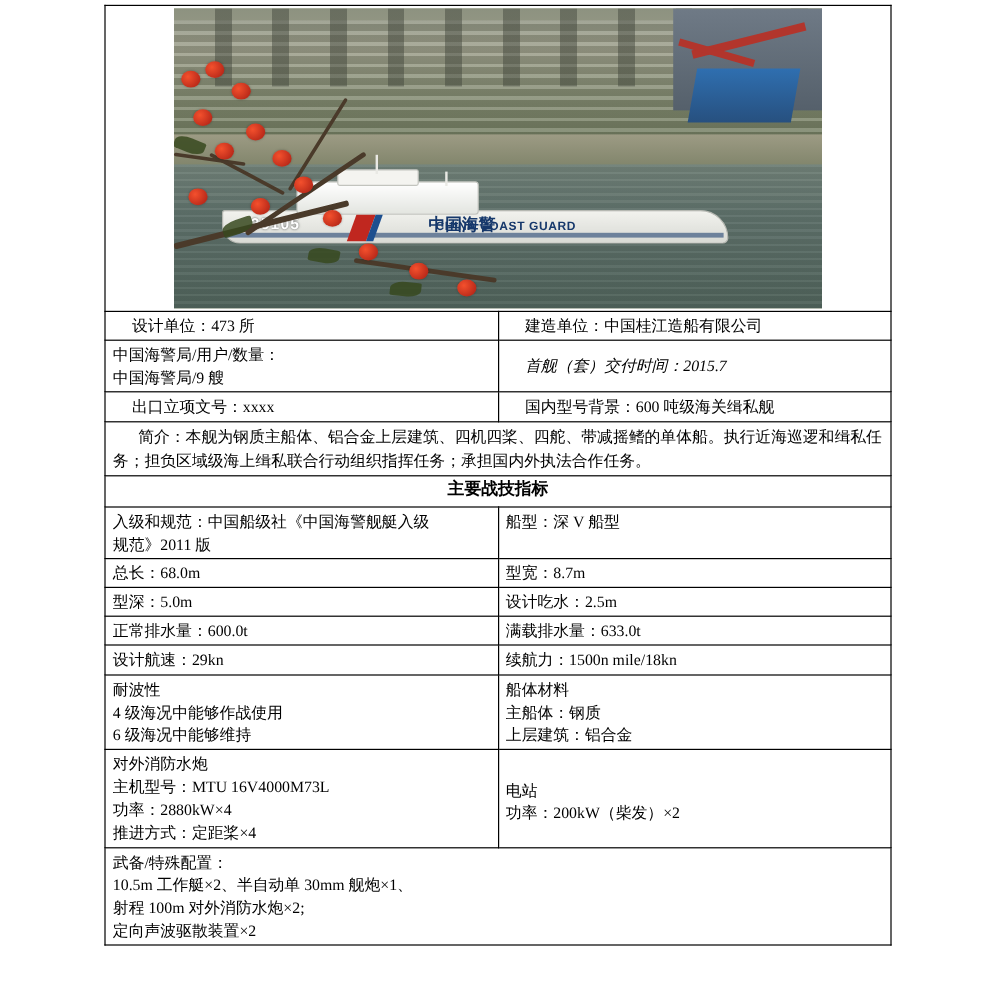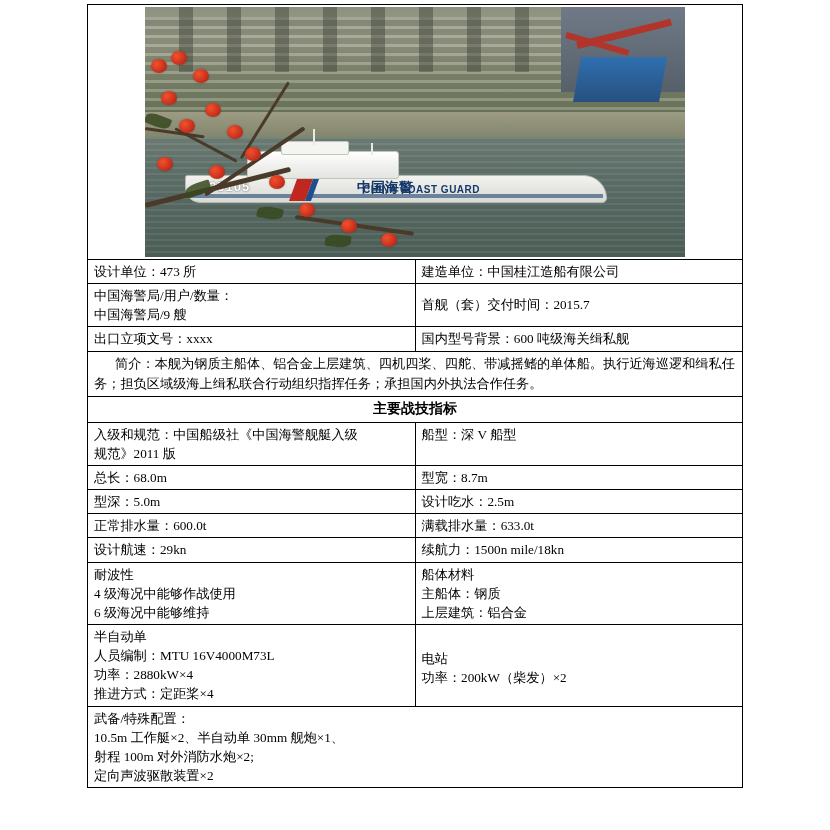--- a/index.html
+++ b/index.html
@@ -57,21 +57,21 @@
     text-indent: 0;
     padding: 3px 8px 5px 8px;
     line-height: 1.55;
   }
   .intro .lead {
     margin-left: 1.6em;
   }
   .multiline div {
     white-space: nowrap;
   }
-  .nowrap { white-space: nowrap; }
+  .nowrap { white-space: nowrap; margin-left: 16px; }
 
   
   .photo {
     position: relative;
     width: 540px;
     height: 250px;
     margin: 0 auto;
     overflow: hidden;
     background: #7e8a6b;
   }
@@ -286,21 +286,21 @@
           <span class="nowrap">建造单位：</span><span>中国桂江造船有限公司</span>
         </td>
       </tr>
 
       <tr>
         <td class="multiline">
           <div>中国海警局/用户/数量：</div>
           <div>中国海警局/9 艘</div>
         </td>
         <td>
-          <div style="padding-top:9px;">
+          <div style="padding-top:9px;font-style:italic;">
             <span class="nowrap">首舰（套）交付时间：</span><span>2015.7</span>
           </div>
         </td>
       </tr>
 
       <tr>
         <td>
           <span class="nowrap">出口立项文号：</span><span>xxxx</span>
         </td>
         <td>
@@ -350,22 +350,22 @@
         </td>
         <td class="multiline">
           <div>船体材料</div>
           <div>主船体：钢质</div>
           <div>上层建筑：铝合金</div>
         </td>
       </tr>
 
       <tr>
         <td class="multiline">
-          <div>半自动单</div>
-          <div>人员编制：MTU 16V4000M73L</div>
+          <div>对外消防水炮</div>
+          <div>主机型号：MTU 16V4000M73L</div>
           <div>功率：2880kW×4</div>
           <div>推进方式：定距桨×4</div>
         </td>
         <td class="multiline">
           <div style="padding-top:22px;">电站</div>
           <div>功率：200kW（柴发）×2</div>
         </td>
       </tr>
 
       <tr>

